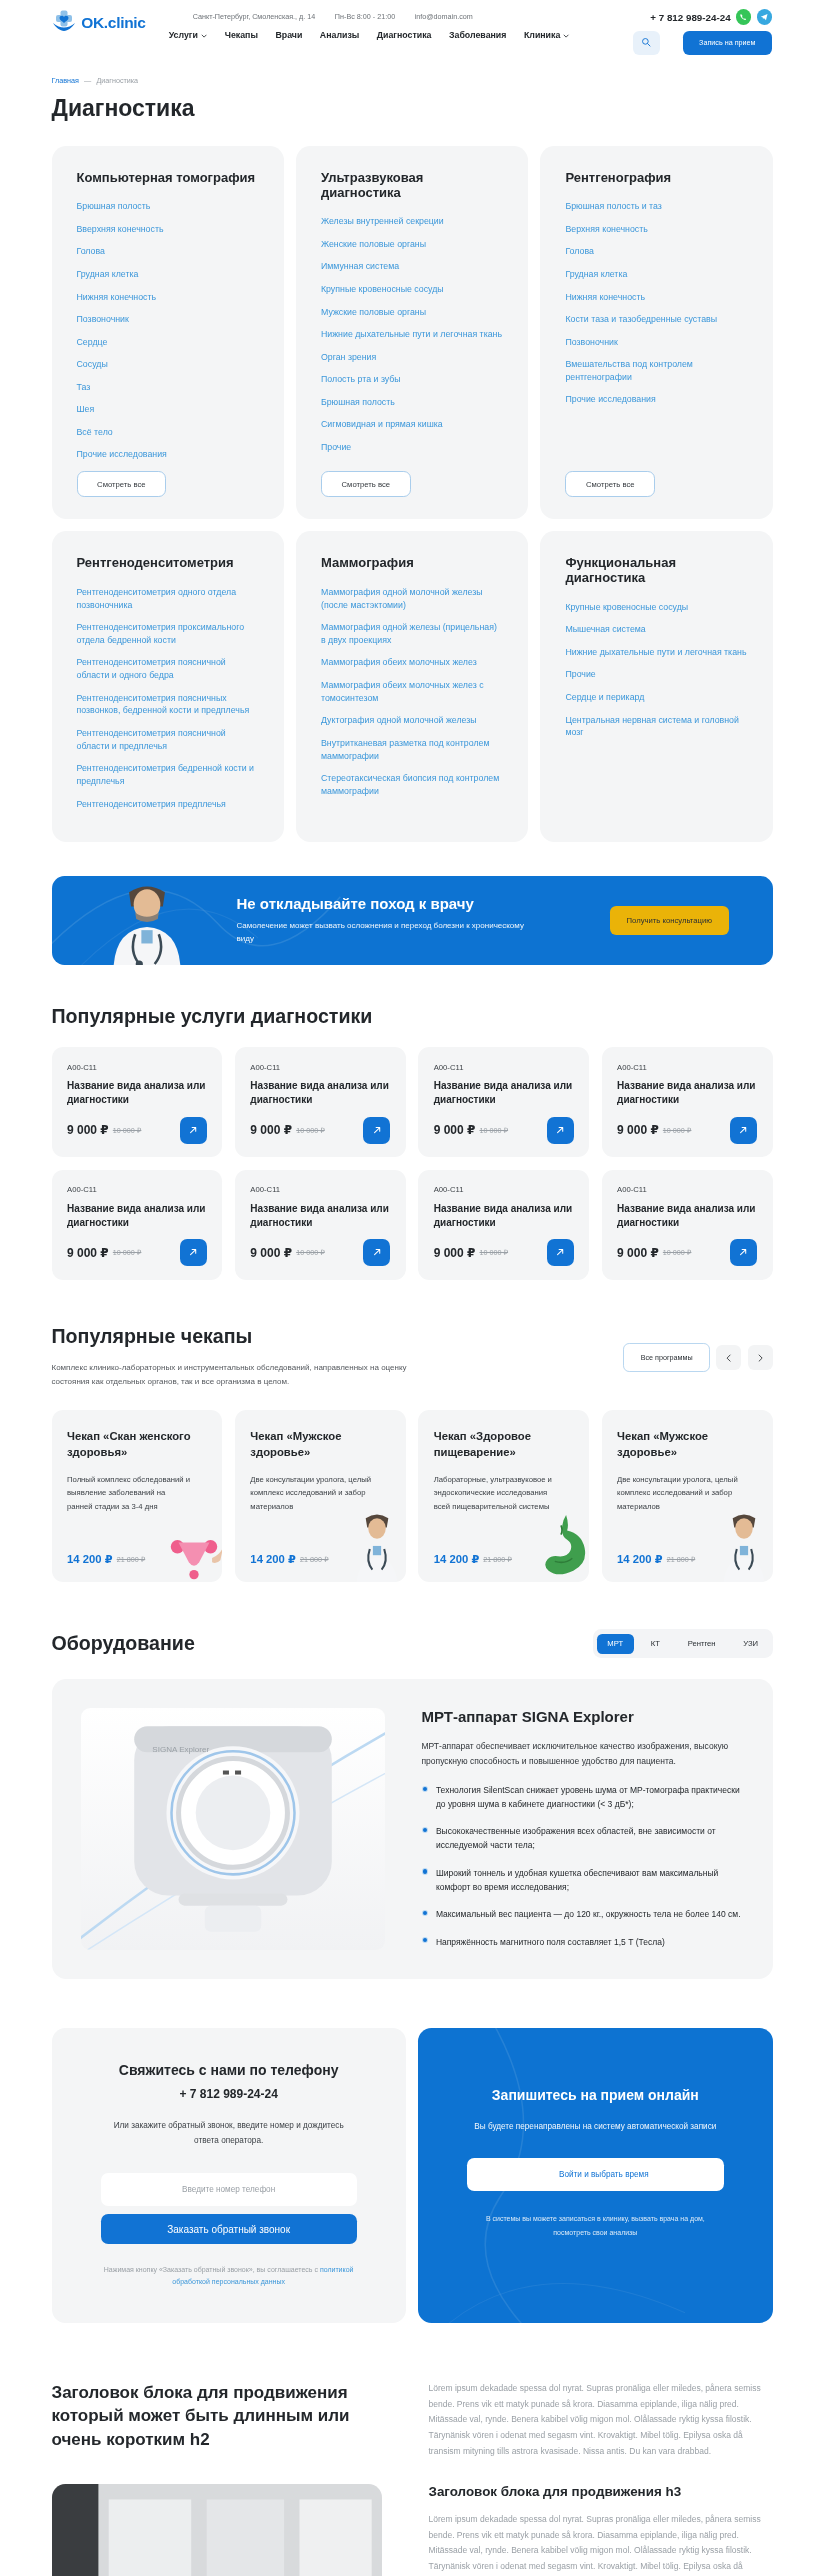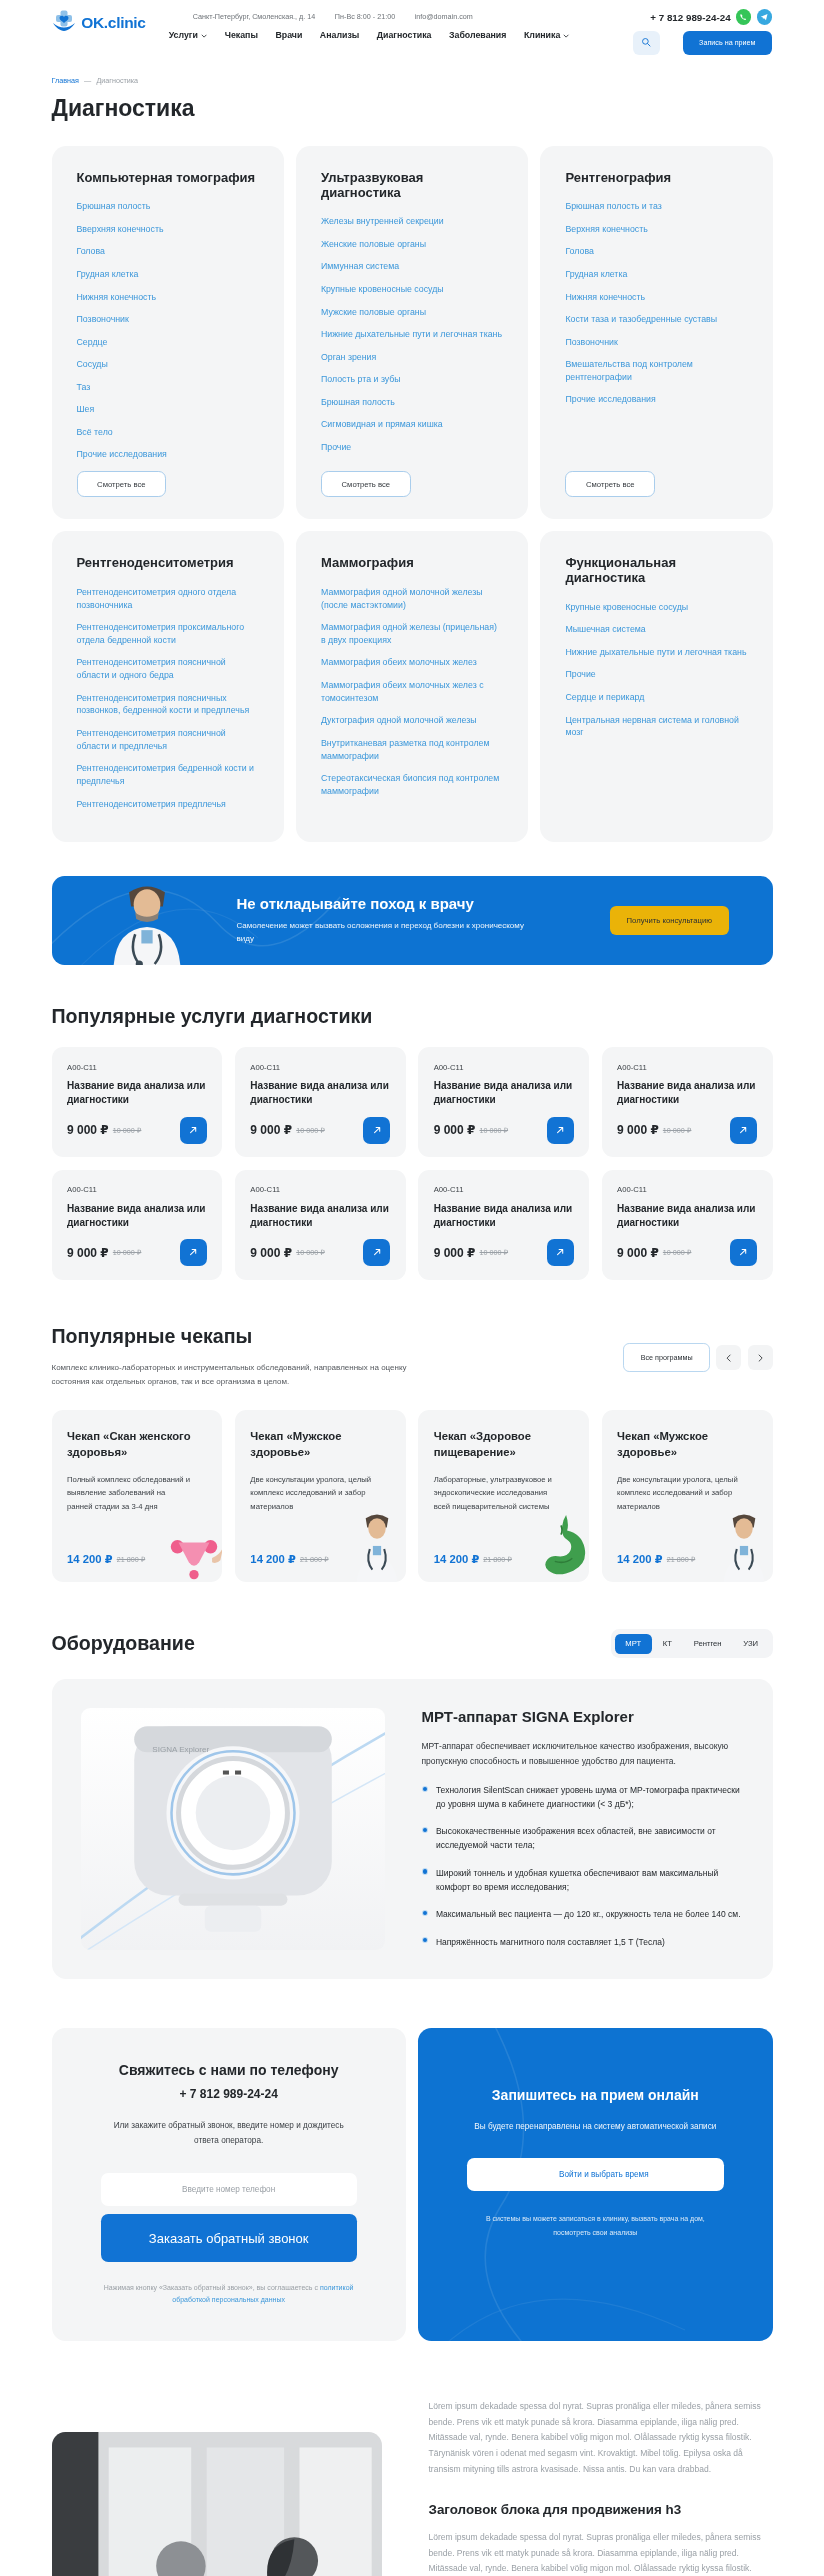--- a/index.html
+++ b/index.html
@@ -79,40 +79,40 @@
   .chk-price { color:#1173d4; font-size:11.3px; font-weight:800; }
   .chk-old { font-size:7.2px; color:#9aa0a6; text-decoration:line-through; margin-left:4.1px; }
   .chk-art { display:none; position:absolute; right:-2.1px; bottom:-3.1px; }
   .chk-card[data-img="female"]  .art-female  { display:block; }
   .chk-card[data-img="doctor"]  .art-doctor  { display:block; }
   .chk-card[data-img="stomach"] .art-stomach { display:block; }
 
   
   .equip-section { margin-top:47px; }
   .equip-head { display:flex; justify-content:space-between; align-items:center; }
-  .tabs { background:#f3f4f6; border-radius:8.2px; padding:4.1px; display:flex; gap:1px; }
+  .tabs { background:#f3f4f6; border-radius:8.2px; padding:4.1px; display:flex; gap:7px; }
   .tab { padding:5.7px 10.3px; border-radius:5.2px; font-size:7.7px; color:#2b3035; }
   .tab[data-active="true"] { background:#1173d4; color:#fff; }
   .equip-card { margin-top:20.6px; background:#f4f5f6; border-radius:14.4px; padding:29px; display:flex; gap:37px; }
   .equip-visual { width:304px; height:242px; flex:none; background:linear-gradient(180deg,#ffffff,#f1f2f4); border-radius:9.3px; position:relative; overflow:hidden; }
   .equip-info h3 { font-size:15px; font-weight:700; }
   .equip-info .lead { font-size:8.5px; color:#2e3338; line-height:1.8; margin-top:14.4px; max-width:350px; }
   .bullets { list-style:none; margin-top:7.2px; }
   .bullets li { position:relative; padding-left:14.4px; margin-top:13.4px; font-size:8.5px; line-height:1.65; max-width:361px; }
   .dot { position:absolute; left:1px; top:3.6px; width:4.1px; height:4.1px; border-radius:50%; background:#1173d4; box-shadow:0 0 0 1px #bcd9f2; }
 
   
   .contact-grid { display:grid; grid-template-columns:1fr 1fr; gap:12.4px; margin-top:49px; }
   .call-card { background:#f4f5f6; border-radius:13.4px; padding:34px 49px; text-align:center; }
   .call-card h2 { font-size:14px; font-weight:700; }
   .call-phone { font-size:12px; font-weight:800; margin-top:9.3px; }
   .call-card .sub { font-size:8.2px; color:#3c4146; line-height:1.8; margin-top:18.5px; }
   .phone-input { margin-top:24px; width:100%; height:33px; border-radius:7.2px; border:none; background:#fff; text-align:center; font-size:8.2px; color:#55595e; font-family:inherit; }
   .phone-input::placeholder { color:#9aa0a6; }
-  .call-submit { margin-top:8.2px; width:100%; height:48px; border-radius:7.2px; background:#1173d4; color:#fff; font-size:13px; }
+  .call-submit { margin-top:8.2px; width:100%; height:30px; border-radius:7.2px; background:#1173d4; color:#fff; font-size:10px; }
   .disclaimer { margin-top:19.6px; font-size:7px; color:#9aa0a6; line-height:1.8; }
   .disclaimer a { color:#3b97da; }
   .online-card { position:relative; overflow:hidden; background:#0d73d2; border-radius:13.4px; padding:34px 49px; text-align:center; color:#fff; }
   .online-card svg.decor { position:absolute; inset:0; width:100%; height:100%; }
   .online-inner { position:relative; }
   .online-card h2 { font-size:14px; font-weight:700; margin-top:25px; }
   .online-card .sub { font-size:8.2px; line-height:1.8; margin-top:17.5px; opacity:.95; }
   .online-btn { margin-top:23px; width:100%; height:33px; border-radius:7.2px; background:#fff; color:#1173d4; font-size:8.2px;padding-left:17px; }
   .online-note { margin-top:21.6px; font-size:7px; line-height:1.9; opacity:.85; }
 
@@ -671,20 +671,21 @@
         <h2>Запишитесь на прием онлайн</h2>
         <p class="sub">Вы будете перенаправлены на систему автоматической записи</p>
         <button class="online-btn">Войти и выбрать время</button>
         <p class="online-note">В системы вы можете записаться в клинику, вызвать врача на дом, посмотреть свои анализы</p>
       </div>
     </div>
   </section>
 
   <section class="seo">
     <div>
+      <h2>Заголовок блока для продвижения который может быть длинным или очень коротким h2</h2>
       <div class="seo-img">
         <svg width="330" height="268" viewBox="0 0 640 520" preserveAspectRatio="none">
           <rect width="640" height="520" fill="#d8dadc"></rect>
           <rect width="90" height="520" fill="#3a3d40"></rect>
           <rect x="110" y="30" width="160" height="300" fill="#eceeef"></rect>
           <rect x="300" y="30" width="150" height="300" fill="#e4e6e8"></rect>
           <rect x="480" y="30" width="140" height="300" fill="#eff0f1"></rect>
           <rect x="90" y="360" width="550" height="160" fill="#b9bcbf"></rect>
           <circle cx="250" cy="260" r="48" fill="#8d9094"></circle>
           <path d="M160 520 q10-120 90-130 q80 10 90 130z" fill="#6b6e71"></path>

